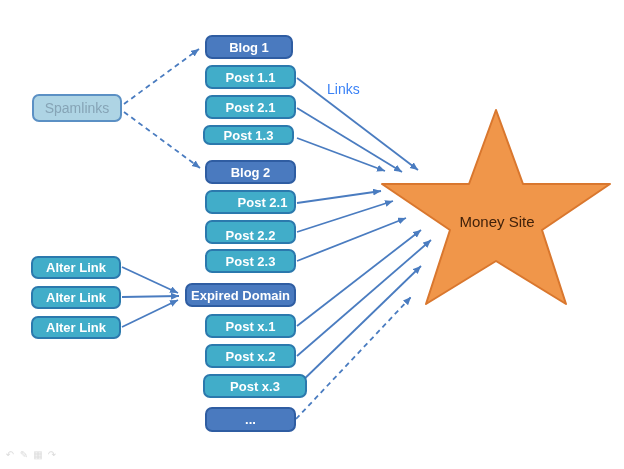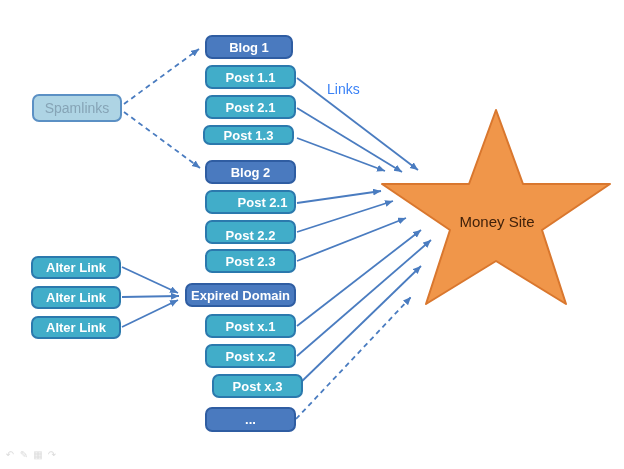--- a/index.html
+++ b/index.html
@@ -103,21 +103,21 @@
   </div>
   <div class="node dark" style="left:185px;top:283px;width:111px;height:24px;">
     <span>Expired Domain</span>
   </div>
   <div class="node teal" style="left:205px;top:314px;width:91px;height:24px;">
     <span>Post x.1</span>
   </div>
   <div class="node teal" style="left:205px;top:344px;width:91px;height:24px;">
     <span>Post x.2</span>
   </div>
-  <div class="node teal" style="left:212px;top:374px;width:91px;height:24px;">
+  <div class="node teal" style="left:203px;top:374px;width:104px;height:24px;">
     <span>Post x.3</span>
   </div>
   <div class="node dark" style="left:205px;top:407px;width:91px;height:25px;">
     <span>...</span>
   </div>
 
   <div class="floating-label" style="left:327px;top:82px;">Links</div>
   <div class="star-label">Money Site</div>
 
   <div id="watermark-bar">

